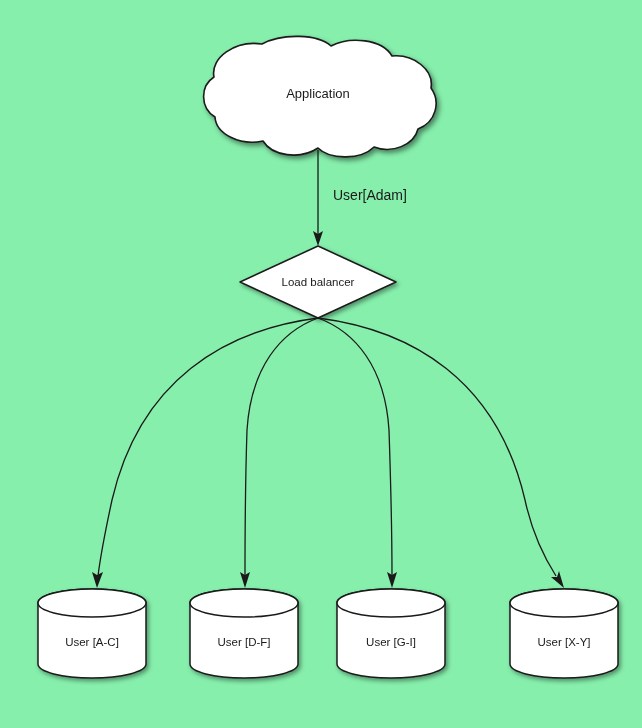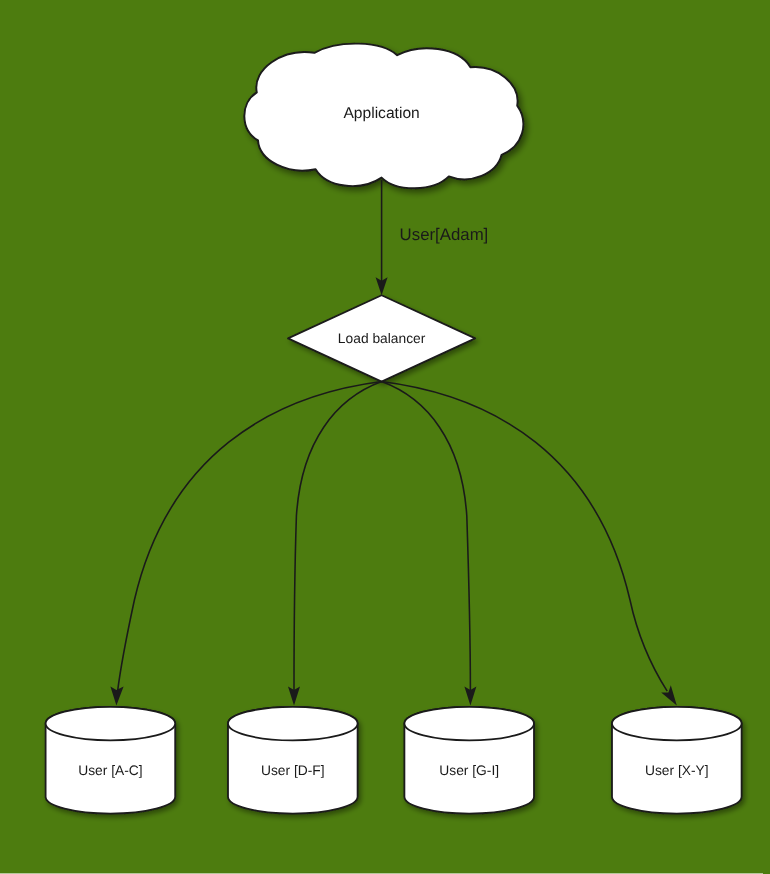--- a/index.html
+++ b/index.html
@@ -7,21 +7,21 @@
     padding: 0;
     background: #ffffff;
   }
   body {
     font-family: "Liberation Sans", sans-serif;
   }
   #canvas {
     position: relative;
     width: 642px;
     height: 728px;
-    background: #4d7c0f;
+    background: #86efac;
     overflow: hidden;
   }
   #diagram-svg {
     position: absolute;
     left: 0;
     top: 0;
     width: 642px;
     height: 728px;
   }
   .node-shape {

